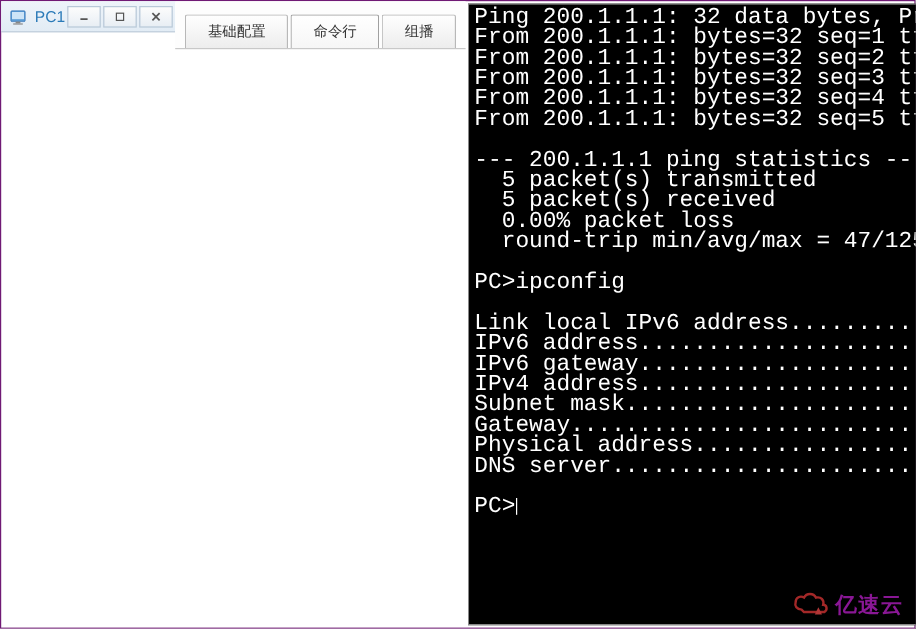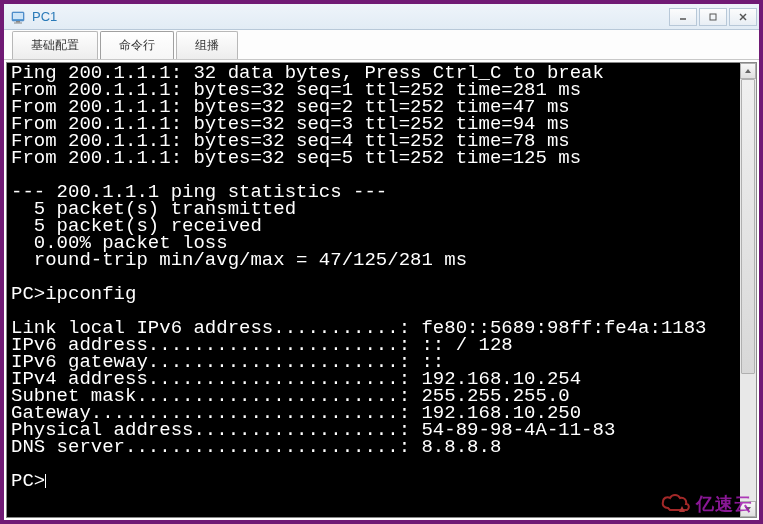--- a/index.html
+++ b/index.html
@@ -8,23 +8,23 @@
       background: #f0f0f0;
       width: 763px;
       height: 524px;
       overflow: hidden;
       position: relative;
     }
     .window {
       width: 763px;
       height: 524px;
       background: #fff;
-      border: 4px solid #701a75;
-      display: flex;
-      flex-direction: column;
+      border: 1px solid #701a75;
+      display: flex;
+      flex-direction: row;
     }
     .titlebar {
       height: 26px;
       background: linear-gradient(#eef4fa, #e2ecf5);
       border-bottom: 1px solid #b8c8d8;
       display: flex;
       align-items: center;
       padding: 0 2px 0 6px;
     }
     .title-icon {
@@ -51,21 +51,21 @@
       background: linear-gradient(#fcfcfc, #e8eef4);
       display: flex;
       align-items: center;
       justify-content: center;
       font-size: 11px;
       color: #555;
       margin-left: 2px;
       cursor: pointer;
     }
     .tabs-row {
-      height: 30px;
+      height: 40px;
       background: #fdfdfd;
       border-bottom: 1px solid #c8c8c8;
       display: flex;
       align-items: flex-end;
       padding: 4px 8px 0 8px;
       gap: 2px;
     }
     .tab {
       padding: 5px 18px;
       border: 1px solid #b8b8b8;

